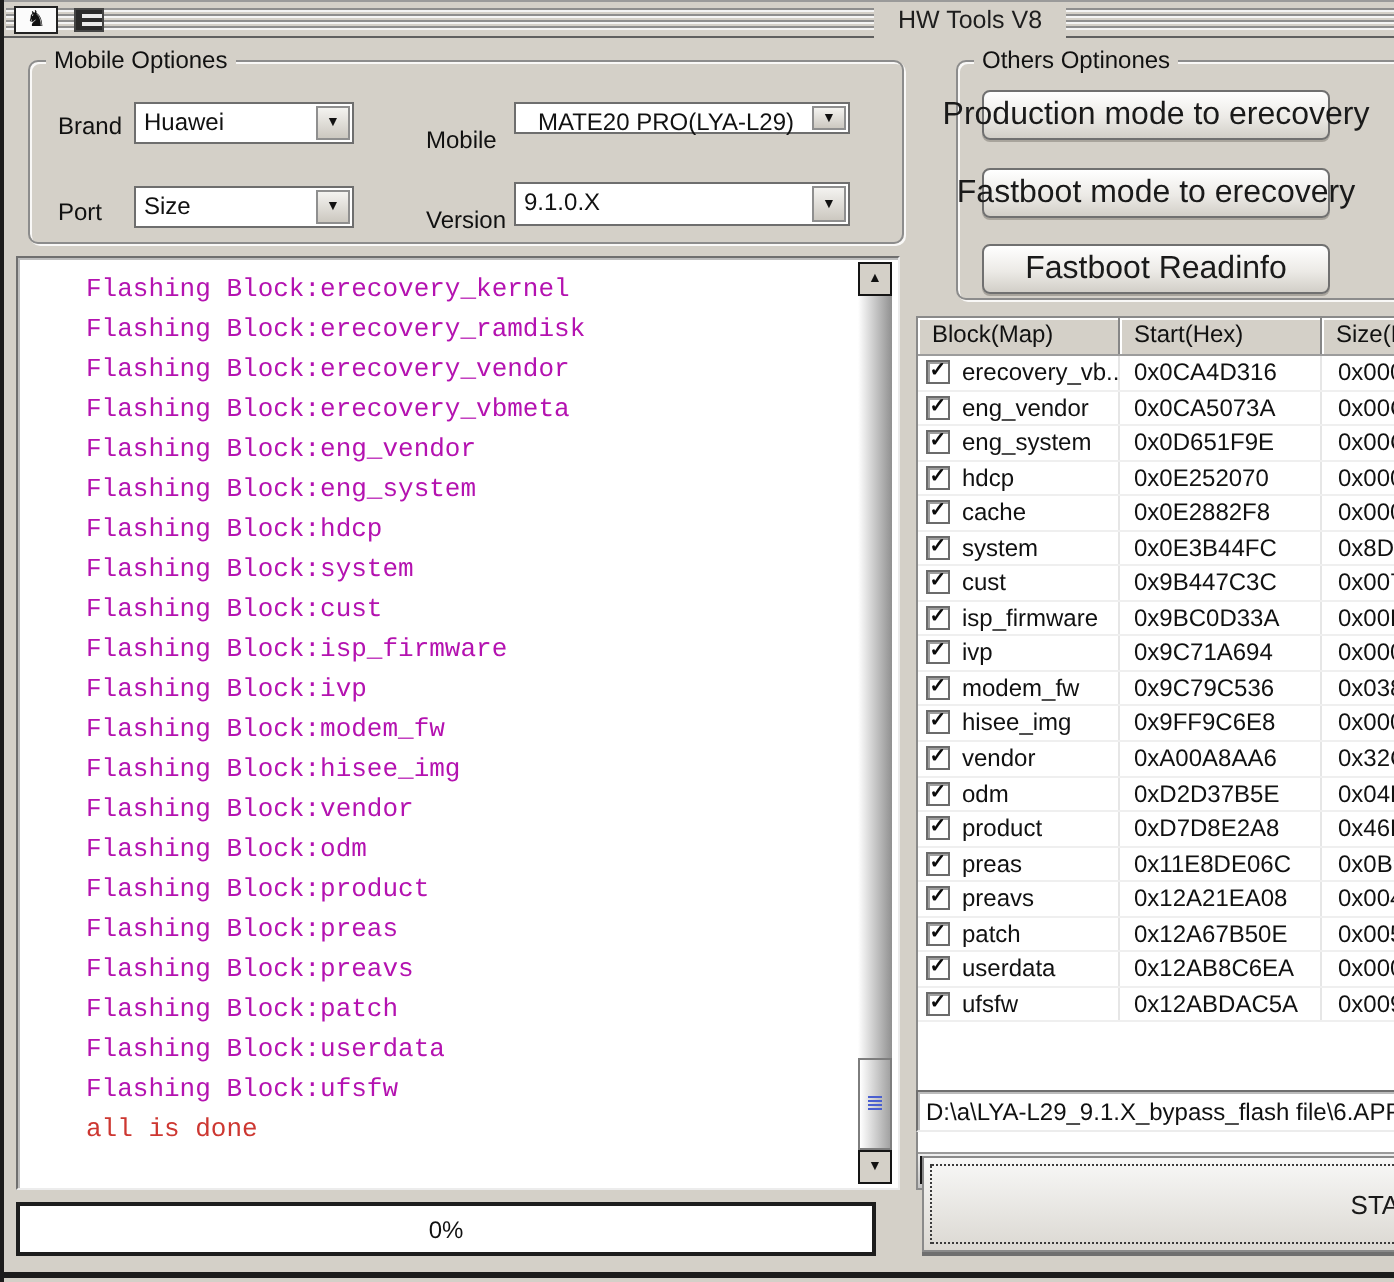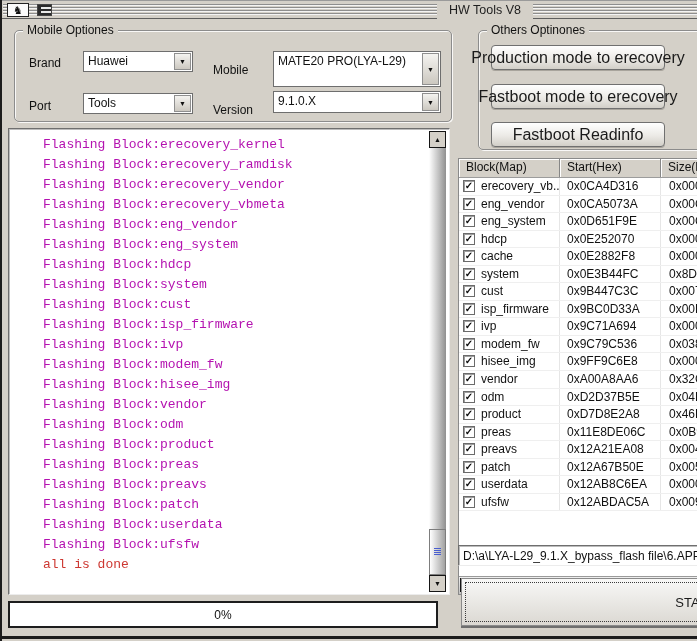--- a/index.html
+++ b/index.html
@@ -39,21 +39,21 @@
   
   .groupbox{
     position:absolute;border:1px solid #8c8c8c;border-radius:5px;
     box-shadow:inset 1px 1px 0 rgba(255,255,255,.85), 1px 1px 0 rgba(255,255,255,.85);
   }
   .glabel{position:absolute;top:-8px;left:8px;background:#d4d0c8;padding:0 4px;font-size:12px;white-space:nowrap;}
   #grp-mobile{left:14px;top:30px;width:436px;height:90px;}
   #grp-others{left:478px;top:30px;width:240px;height:118px;}
   .flabel{position:absolute;font-size:12px;white-space:nowrap;}
   
-  .combo{position:absolute;background:#fff;border:1px solid #6e6e6e;box-sizing:border-box;margin-left:16px;}
+  .combo{position:absolute;background:#fff;border:1px solid #6e6e6e;box-sizing:border-box;}
   .combo .val{position:absolute;left:4px;top:1px;right:20px;line-height:17px;font-size:12px;white-space:nowrap;overflow:hidden;}
   .combo .cbtn{
     position:absolute;top:1px;right:1px;bottom:1px;width:17px;
     background:linear-gradient(180deg,#f4f3f0,#ccc8c0);
     border:1px solid #8f8f8f;box-sizing:border-box;
     display:flex;align-items:center;justify-content:center;font-size:7px;color:#111;
   }
   
   .pbtn{
     position:absolute;border-radius:4px;border:1px solid #707070;
@@ -169,28 +169,28 @@
   <div class="flabel" style="left:14px;top:25px;">Brand</div>
   <div class="combo" style="left:52px;top:20px;width:110px;height:21px;">
     <div class="val">Huawei</div>
     <div class="cbtn">
         <span>▼</span>
       </div>
   </div>
 
   <div class="flabel" style="left:14px;top:68px;">Port</div>
   <div class="combo" style="left:52px;top:62px;width:110px;height:21px;">
-    <div class="val">Tools</div>
+    <div class="val">Size</div>
     <div class="cbtn">
         <span>▼</span>
       </div>
   </div>
 
   <div class="flabel" style="left:198px;top:32px;">Mobile</div>
-  <div class="combo" style="left:242px;top:20px;width:168px;height:36px;">
+  <div class="combo" style="left:242px;top:20px;width:168px;height:16px;text-align:center;">
     <div class="val">MATE20 PRO(LYA-L29)</div>
     <div class="cbtn">
         <span>▼</span>
       </div>
   </div>
 
   <div class="flabel" style="left:198px;top:72px;">Version</div>
   <div class="combo" style="left:242px;top:60px;width:168px;height:22px;">
     <div class="val">9.1.0.X</div>
     <div class="cbtn">

